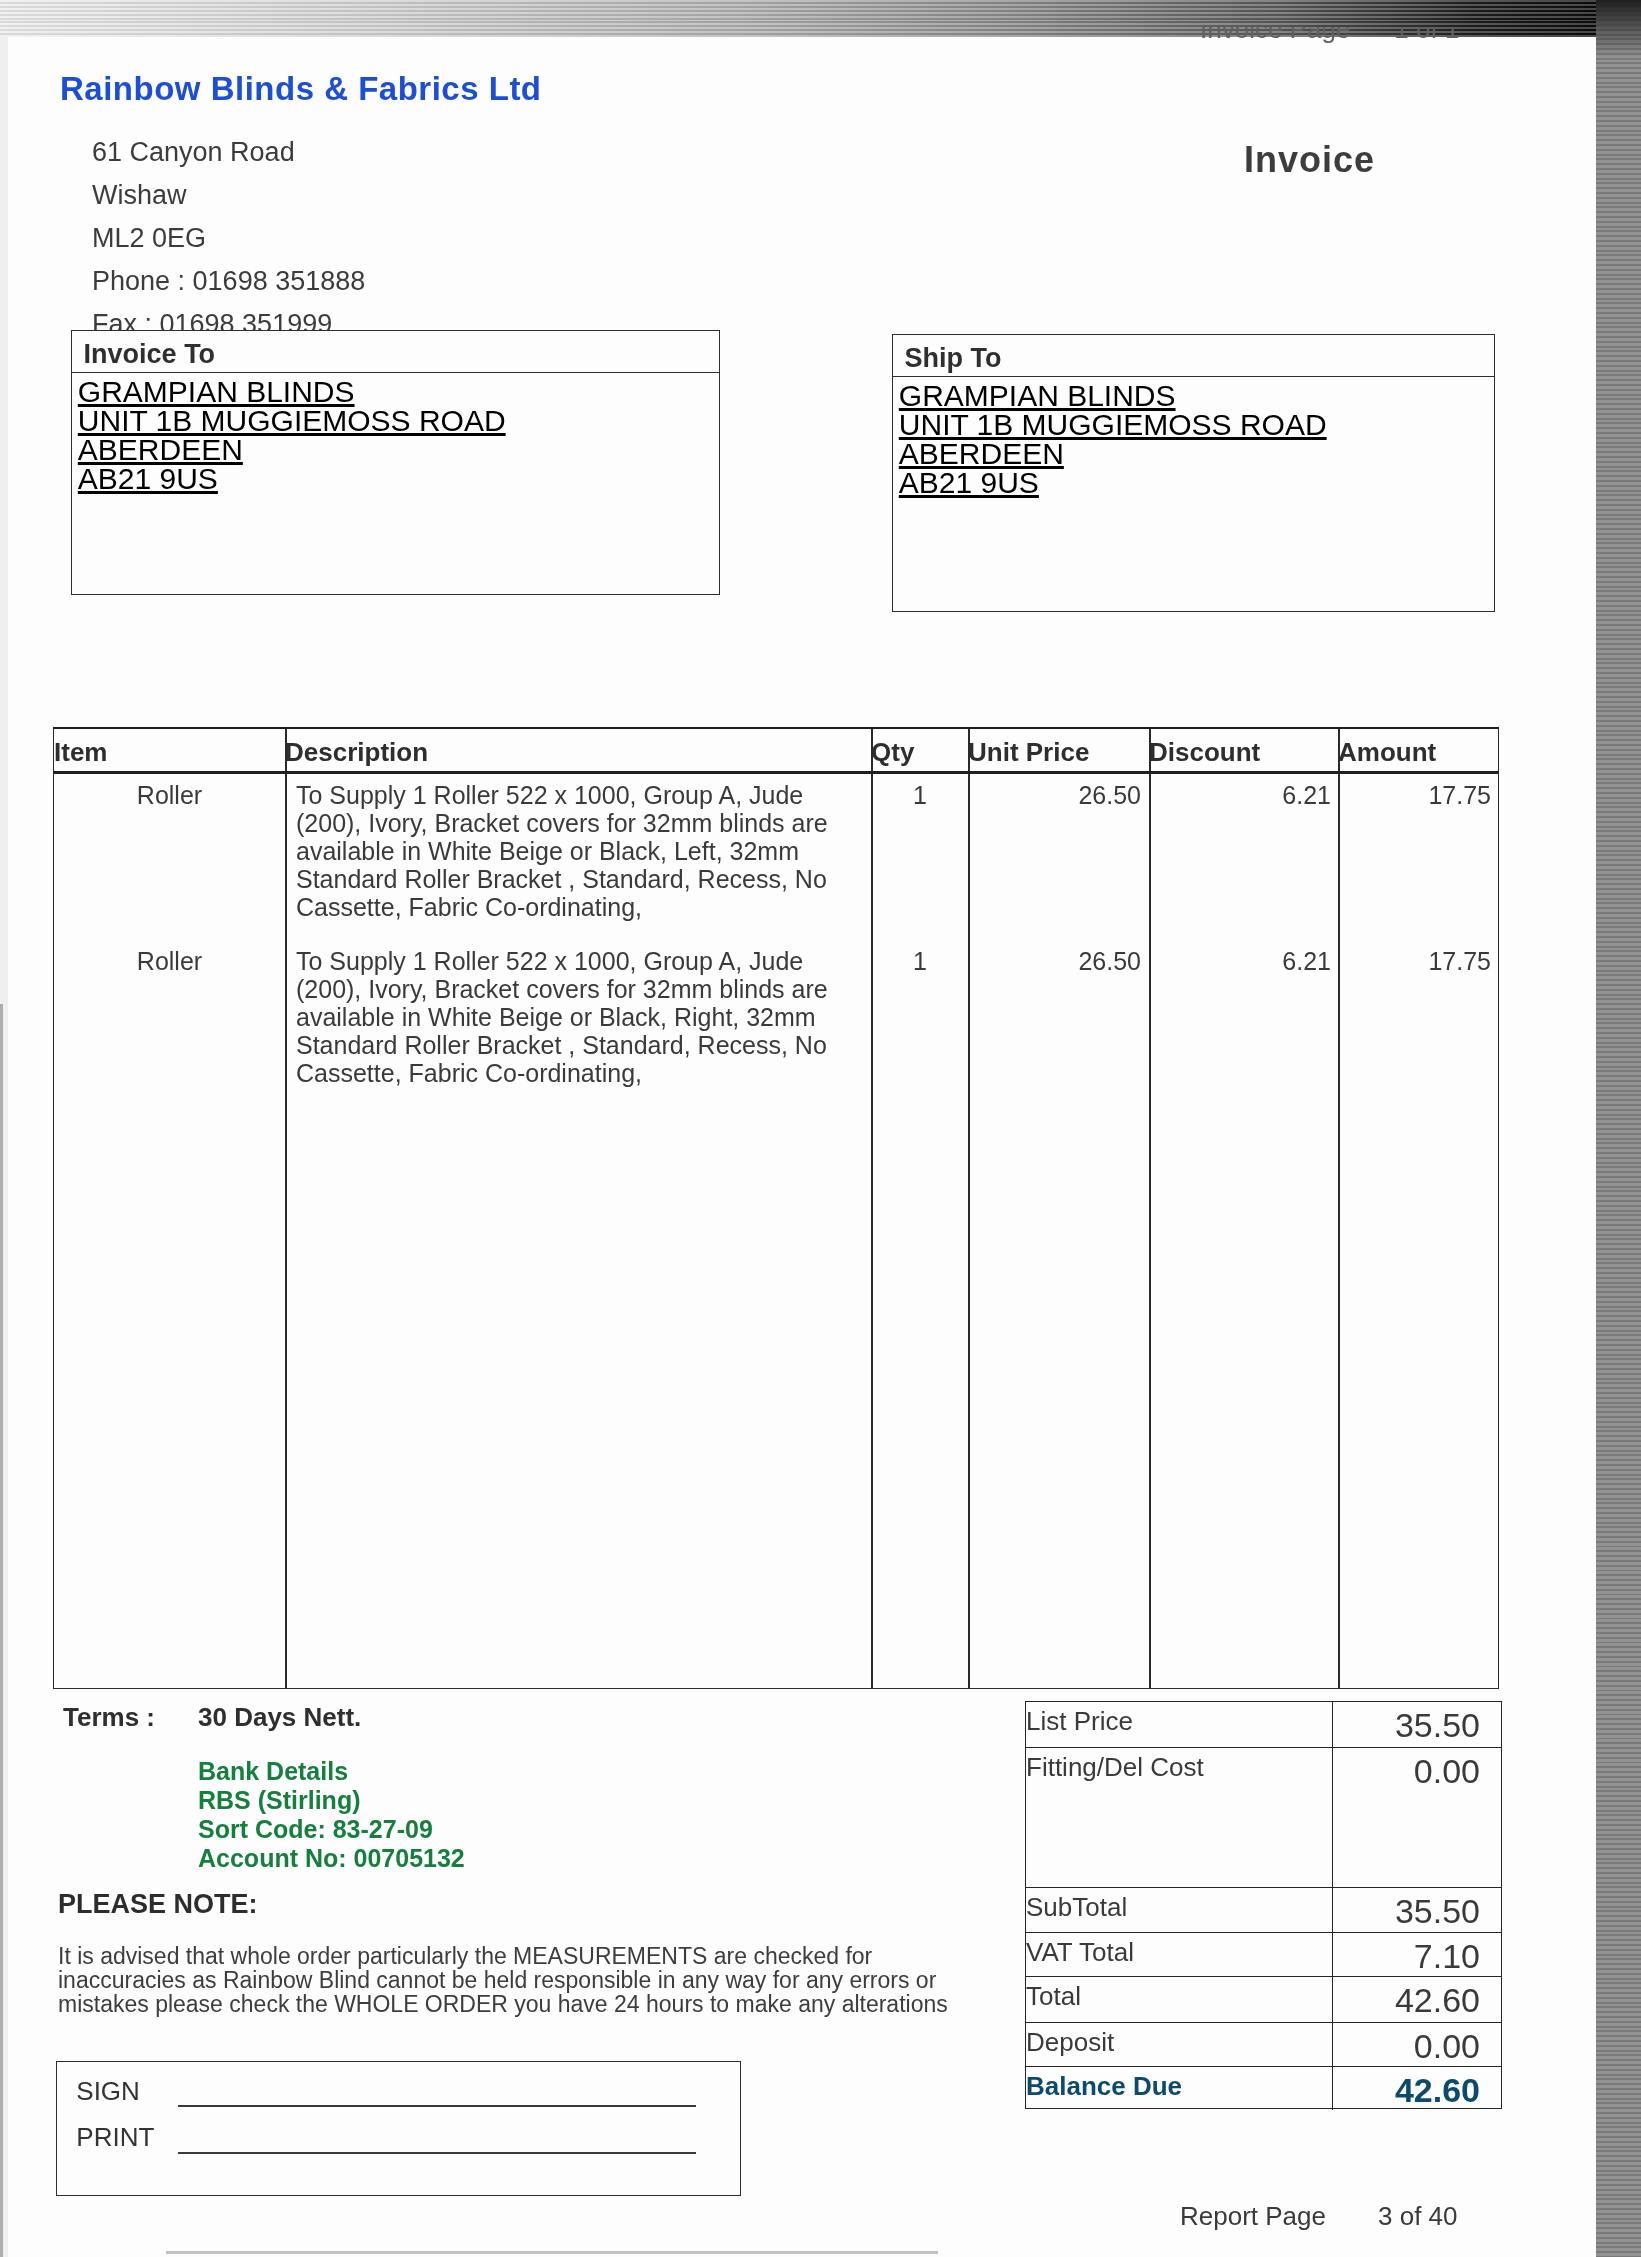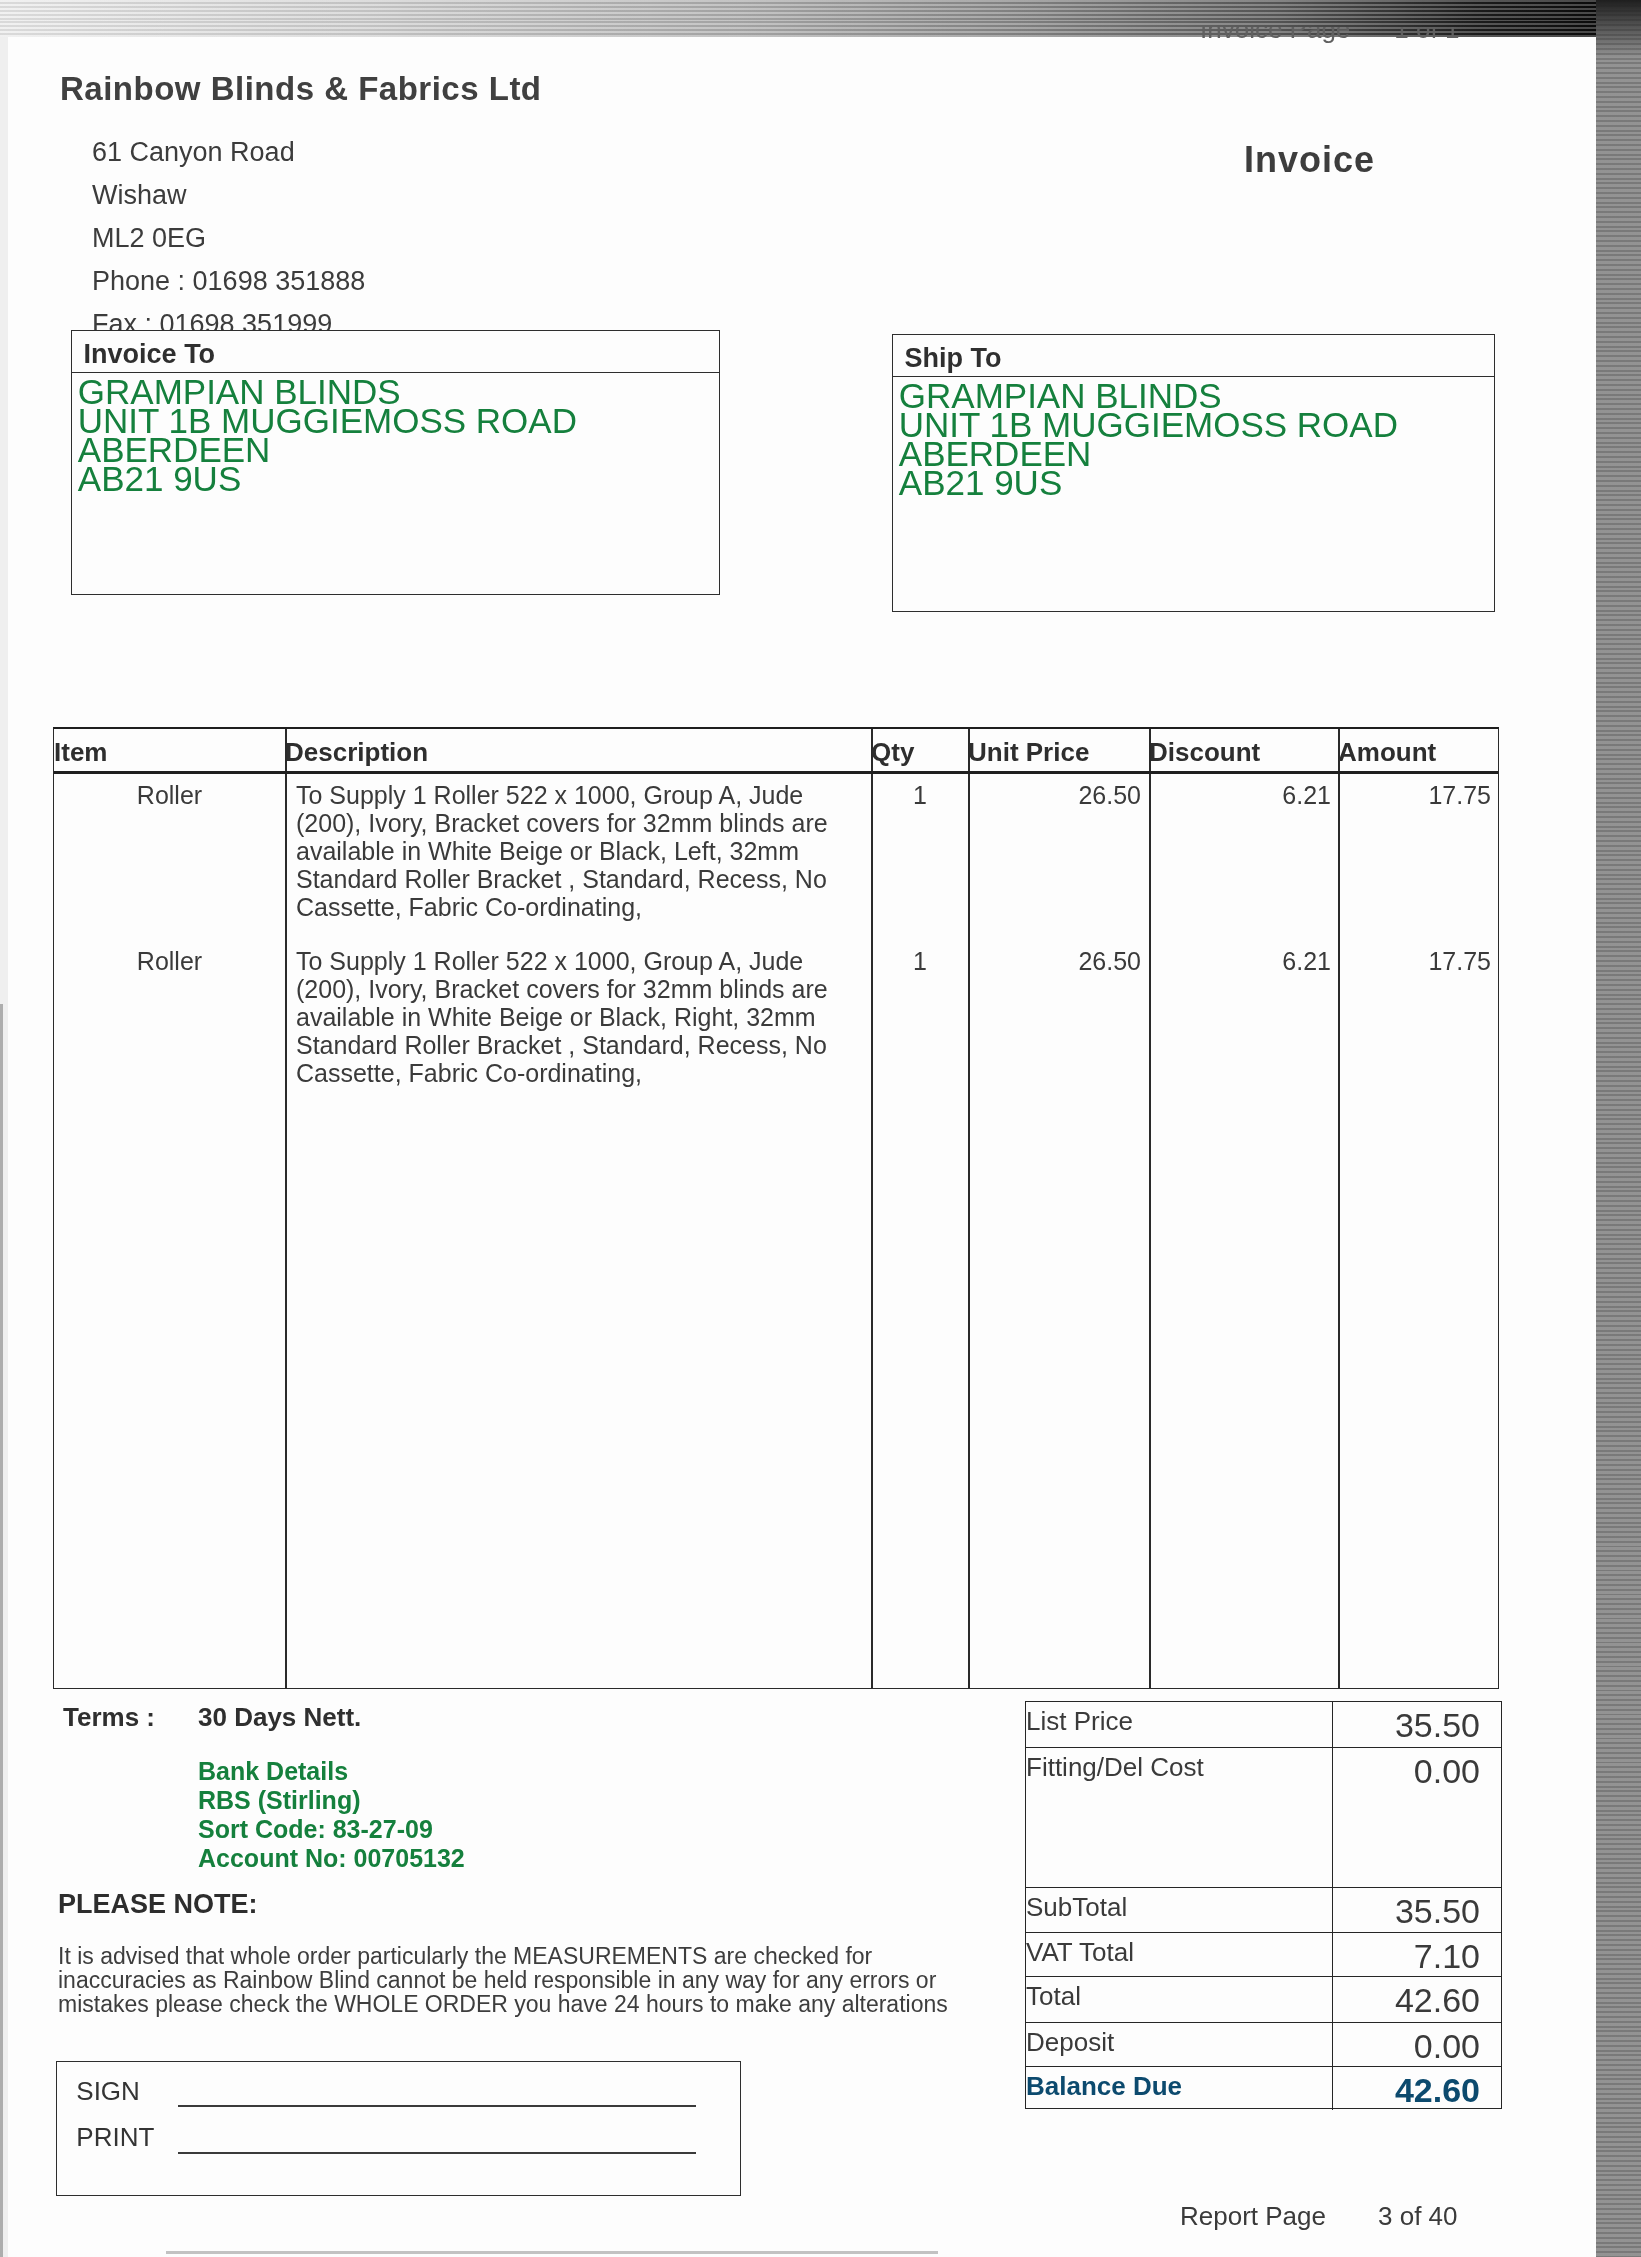--- a/index.html
+++ b/index.html
@@ -24,29 +24,29 @@
       repeating-linear-gradient(to bottom, rgba(0,0,0,.14) 0 1.9px, rgba(255,255,255,.05) 1.9px 4.8px),
       #8d8d8d;
   }
   .page{left:7.7px;top:37px;width:1588px;height:2221px;background:#fdfdfd;}
   .left-edge{left:0;top:1004px;width:2.9px;height:1253px;background:#777;opacity:.55;}
   .bottom-smudge{left:166px;top:2251px;width:772px;height:2.9px;background:#c2c2c2;}
 
   
   .invpage-clip{left:1200px;top:27px;width:319px;height:33px;overflow:hidden;}
   .invpage-row{display:flex;gap:44px;margin-top:-12.6px;font-size:26px;color:#606060;white-space:nowrap;}
-  .company{left:60px;top:70px;font-size:33px;font-weight:bold;color:#404040;letter-spacing:0.5px;}
+  .company{left:60px;top:70px;font-size:33px;font-weight:bold;color:#1d4ed8;letter-spacing:0.5px;}
   .addr{left:60px;top:131px;font-size:27px;line-height:43px;color:#3c3c3c;margin-left:32px;}
   .doc-title{left:1244px;top:139px;font-size:36px;font-weight:bold;color:#3d3d3d;letter-spacing:1px;}
 
   
   .box{border:1.9px solid #2e2e2e;background:#fdfdfd;}
   .box-label{height:42px;border-bottom:1.9px solid #2e2e2e;padding:7.7px 0 0 11.6px;
              font-size:27px;font-weight:bold;color:#2f2f2f;box-sizing:border-box;}
-  .box-body{padding:3.9px 0 0 5.8px;font-size:35px;line-height:29px;color:#15803d;}
+  .box-body{padding:3.9px 0 0 5.8px;font-size:30px;line-height:29px;color:#000000;text-decoration:underline;}
   .invoice-to{left:71px;top:330px;width:649px;height:265px;box-sizing:border-box;}
   .ship-to{left:892px;top:334px;width:603px;height:278px;box-sizing:border-box;}
 
   
   .meta{left:53px;top:618px;width:1446px;box-sizing:border-box;
         border:1.9px solid #2a2a2a;border-top:2.9px solid #1e1e1e;
         display:grid;grid-template-columns:260px 260px 227px 345px 1fr;}
   .meta .hcell{height:42px;border-bottom:1.9px solid #2a2a2a;padding-top:6.8px;
         text-align:center;font-size:26px;font-weight:bold;color:#2e2e2e;box-sizing:border-box;}
   .meta .vcell{height:46px;padding-top:7.7px;text-align:center;font-size:25px;box-sizing:border-box;}

